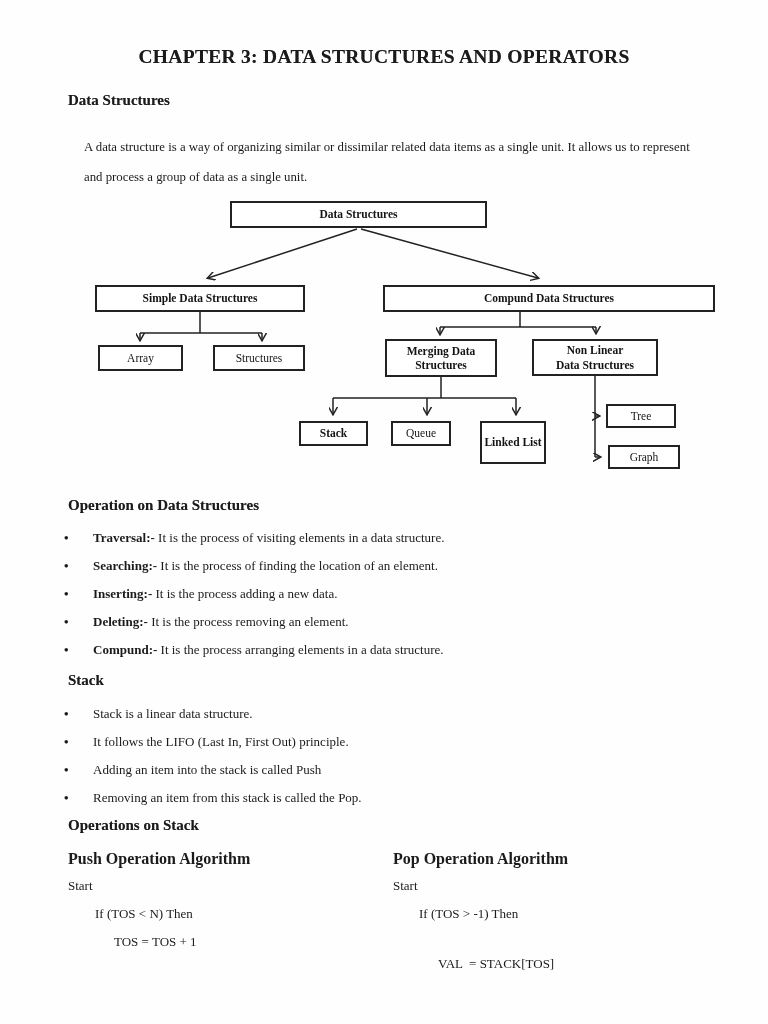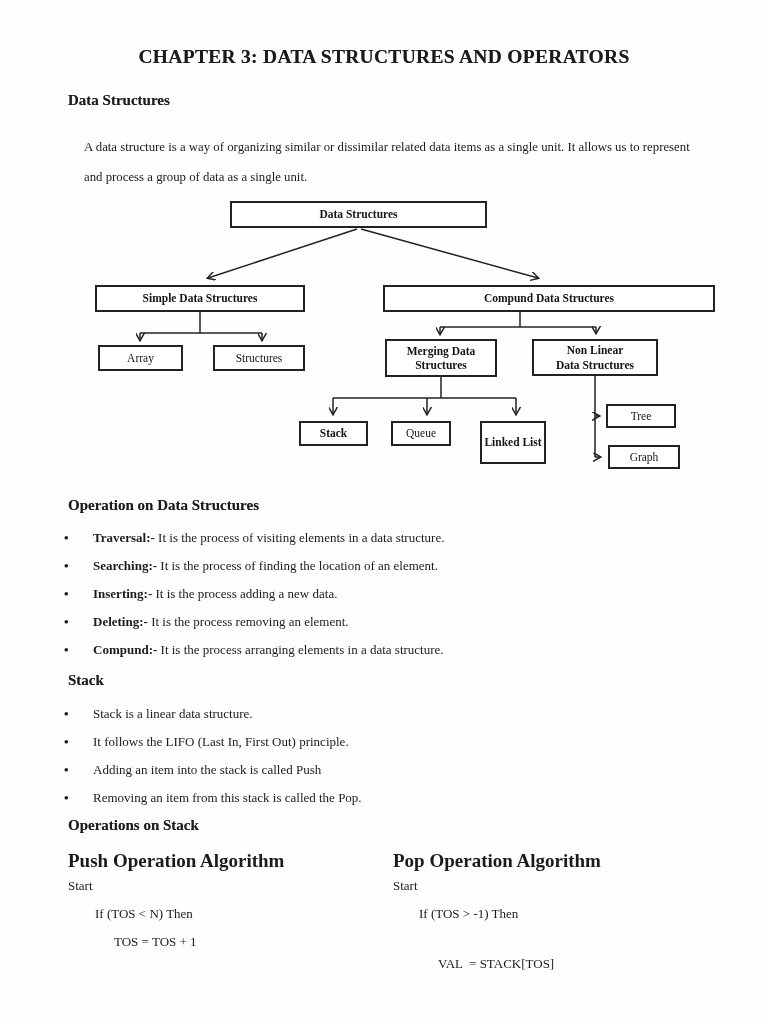--- a/index.html
+++ b/index.html
@@ -23,21 +23,21 @@
     position:absolute;left:68px;margin:0;
     font-size:15px;font-weight:bold;white-space:pre;
     text-shadow:0 0 .3px rgba(0,0,0,.45);
   }
   .line{font-size:12.8px;margin:16px;left:68px;}
   .bullet{
     position:absolute;left:64px;font-size:13px;margin:0;white-space:pre;
   }
   .dot{display:inline-block;width:29px;font-weight:bold;font-size:13px;}
   .bterm{font-weight:bold;}
-  .alg-h{position:absolute;margin:0;font-size:19px;font-weight:bold;white-space:pre;}
+  .alg-h{position:absolute;margin:0;font-size:16px;font-weight:bold;white-space:pre;}
   .alg-l{position:absolute;margin:0;font-size:13px;white-space:pre;}
   
   .dbox{
     position:absolute;border:2px solid #222;background:#fff;
     display:flex;align-items:center;justify-content:center;
     text-align:center;font-size:11.5px;line-height:1.25;
     box-sizing:border-box;color:#141414;
   }
   .dbox .lbl{display:block;}
   .bold{font-weight:bold;}

